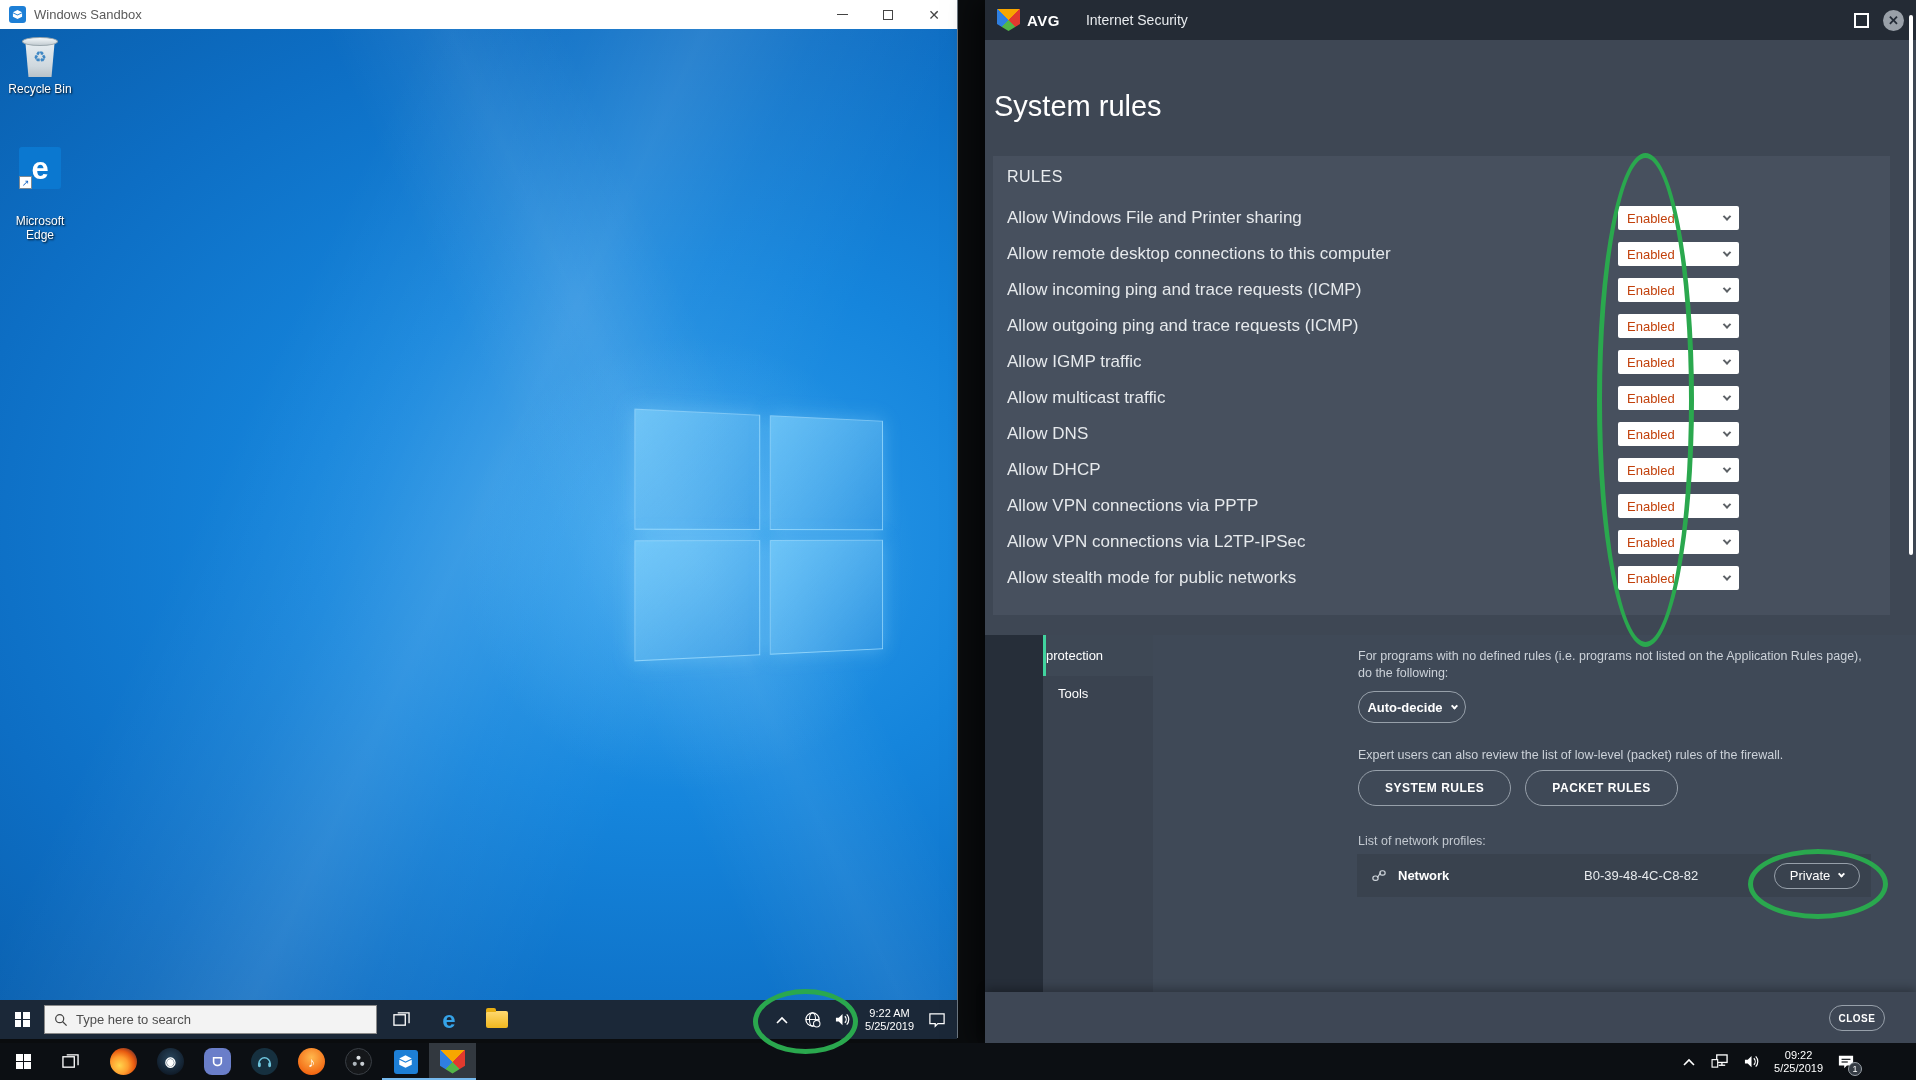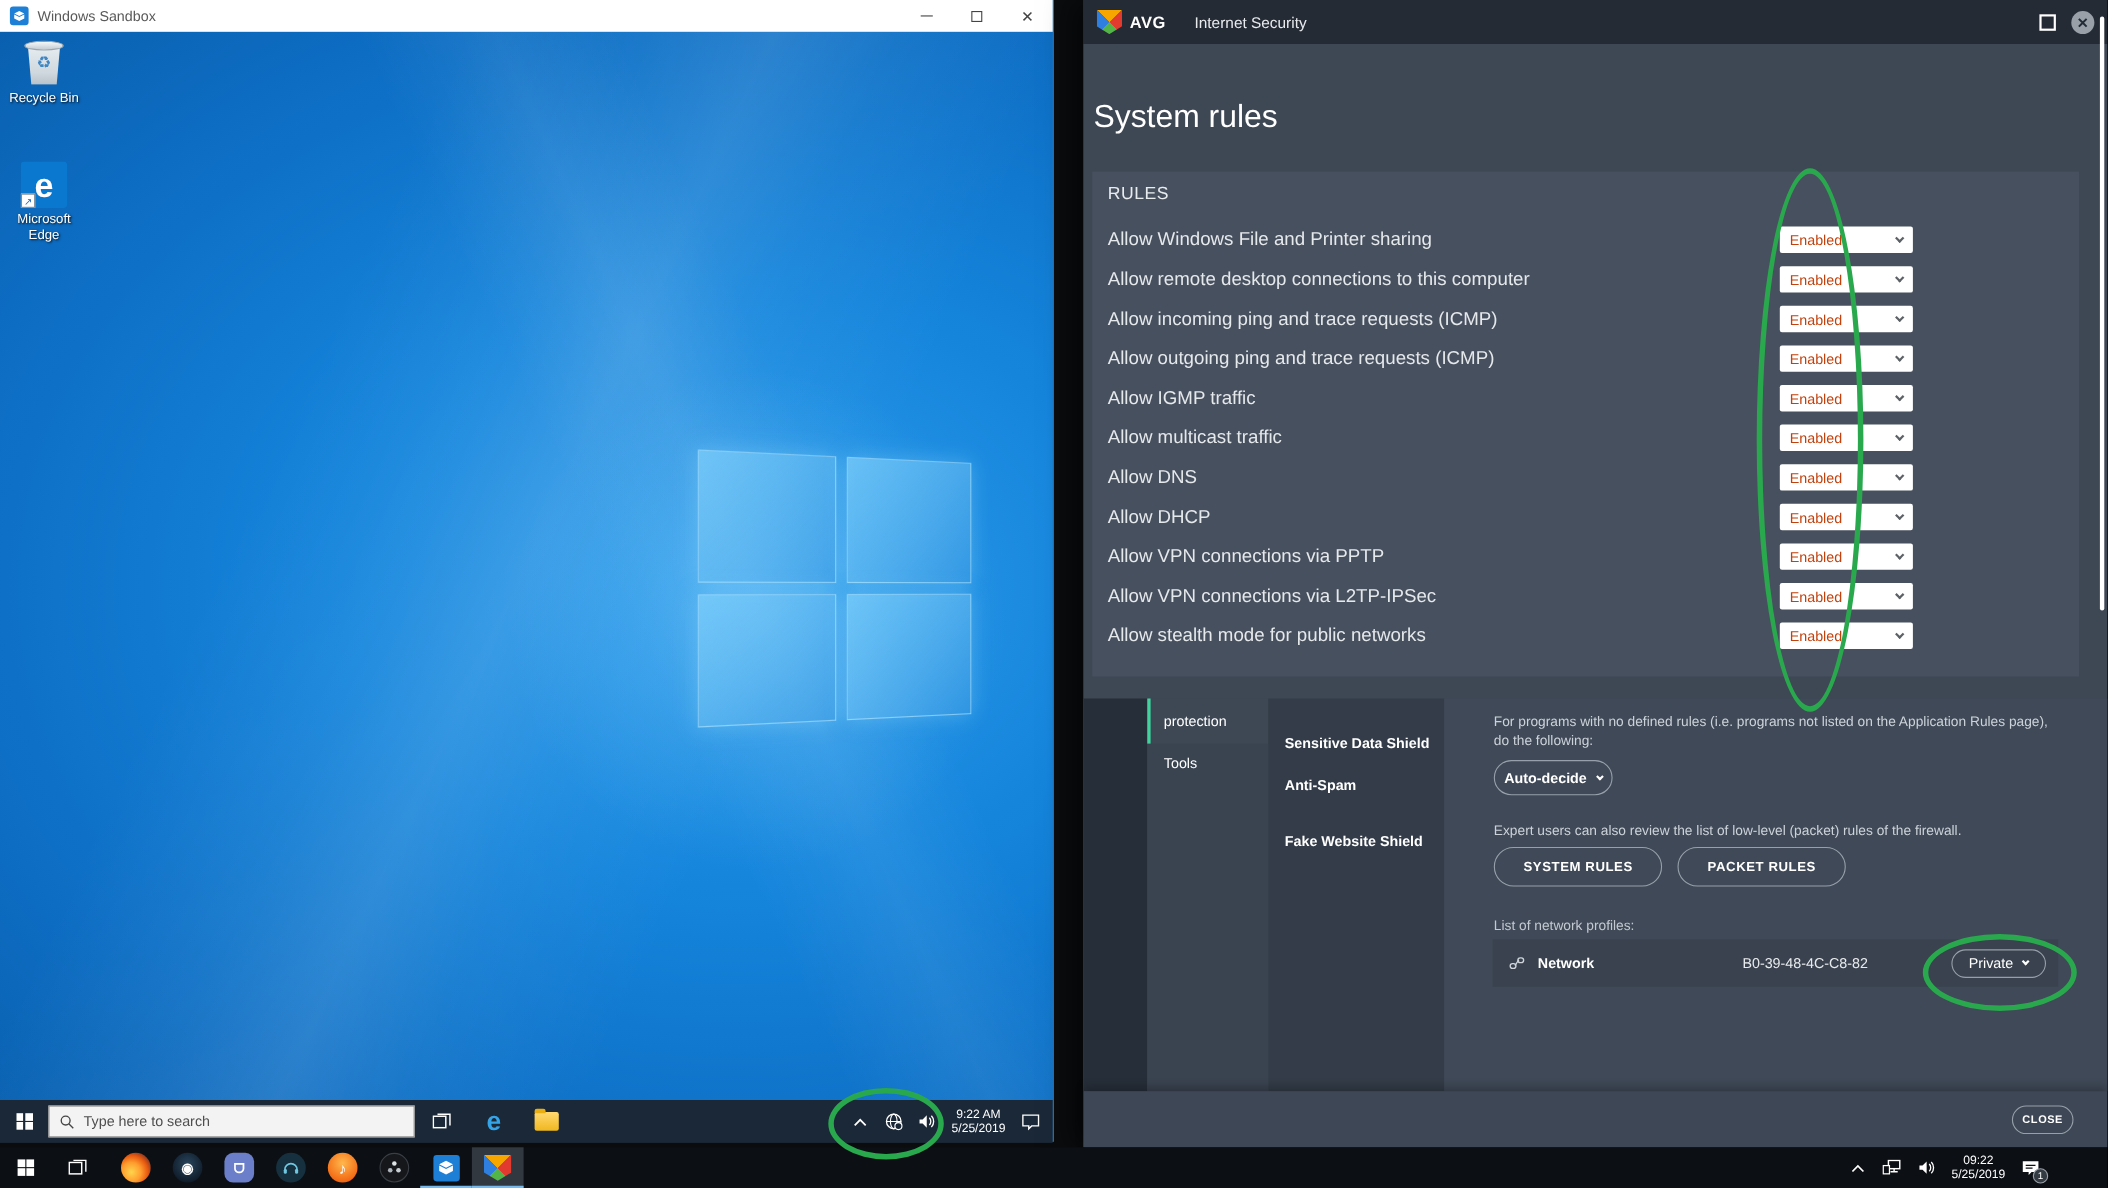--- a/index.html
+++ b/index.html
@@ -78,21 +78,21 @@
   .rule-row { height:36px; display:flex; align-items:center; padding-left:14px; position:relative; }
   .rule-label { font-size:17px; color:#e6e9ec; }
   .rule-dd { position:absolute; left:625px; top:6px; width:121px; height:24px; background:#fff; border-radius:2px; display:flex; align-items:center; padding:0 9px; font-size:13px; color:#c2410c; cursor:default; }
   .chev { width:6px; height:6px; border-right:2px solid currentColor; border-bottom:2px solid currentColor; transform:rotate(45deg) translate(-1px,-1px); display:inline-block; }
   .chev-dark { margin-left:auto; color:#5c6166; }
   .avg-scroll { position:absolute; right:3px; top:15px; width:4px; height:540px; background:#fff; border-radius:2px; }
 
   .avg-under { position:absolute; left:0; top:635px; width:100%; height:357px; background:#3f4957; }
   .left-strip { position:absolute; left:0; top:0; bottom:0; width:58px; background:#262e39; }
   .nav-col { position:absolute; left:58px; top:0; bottom:0; width:110px; background:#3a4350; }
-  .nav-item { display:flex; align-items:center; padding-left:12px; color:#fff; font-size:13px; }
+  .nav-item { display:flex; align-items:center; color:#fff; font-size:13px; }
   .nav-protection { height:41px; background:#3e4855; border-left:3px solid #41d39e; }
   .nav-tools { height:34px; padding-left:15px; }
   .subnav-col { position:absolute; left:168px; top:0; bottom:0; width:160px; background:#333c48; }
   .subnav-item { position:absolute; left:15px; color:#fff; font-size:13px; font-weight:bold; }
   .content-col { position:absolute; left:328px; top:0; bottom:0; right:0; background:#3f4957;text-decoration:underline; }
   .para { position:absolute; left:45px; font-size:12.5px; color:#ccd2d9; line-height:17px; }
   .pill { display:inline-flex; align-items:center; justify-content:center; gap:9px; border:1px solid #97a0aa; border-radius:17px; color:#fff; background:transparent; cursor:pointer; }
   .pill .chev { border-color:#fff; width:5px; height:5px; }
   .auto-pill { position:absolute; left:45px; top:56px; width:108px; height:32px; font-size:13px; font-weight:bold; }
   .btnrow { position:absolute; left:45px; top:135px; display:flex; gap:14px; }
@@ -167,21 +167,21 @@
             <span class="bin-sym">♻</span>
         </span>
         <span class="dicon-label">Recycle Bin</span>
       </div>
 
       <div class="dicon" style="left:2px; top:118px;">
         <span class="edge-art">
           <span class="e">e</span>
           <span class="shortcut-arrow">↗</span>
         </span>
-        <span class="dicon-label" style="width:60px;">Microsoft Edge</span>
+        <span class="dicon-label" style="width:60px;margin-top:22px;">Microsoft Edge</span>
       </div>
     </div>
 
     <div class="sb-taskbar">
       <span class="sb-start">
         <span class="winflag">
             <i></i>
             <i></i>
             <i></i>
             <i></i>
@@ -341,25 +341,20 @@
 
     <div class="avg-under">
       <div class="left-strip"></div>
       <div class="nav-col">
         <div class="nav-item nav-protection">
           <span>protection</span>
         </div>
         <div class="nav-item nav-tools">
           <span>Tools</span>
         </div>
-      </div>
-      <div class="subnav-col">
-        <div class="subnav-item" style="top:33px;">Sensitive Data Shield</div>
-        <div class="subnav-item" style="top:71px;">Anti-Spam</div>
-        <div class="subnav-item" style="top:122px;">Fake Website Shield</div>
       </div>
 
       <div class="content-col">
         <div class="para" style="top:13px; width:505px;">For programs with no defined rules (i.e. programs not listed on the Application Rules page), do the following:</div>
         <div class="pill auto-pill">
           <span>Auto-decide</span>
           <span class="chev"></span>
         </div>
         <div class="para" style="top:112px; width:520px;">Expert users can also review the list of low-level (packet) rules of the firewall.</div>
         <div class="btnrow">

